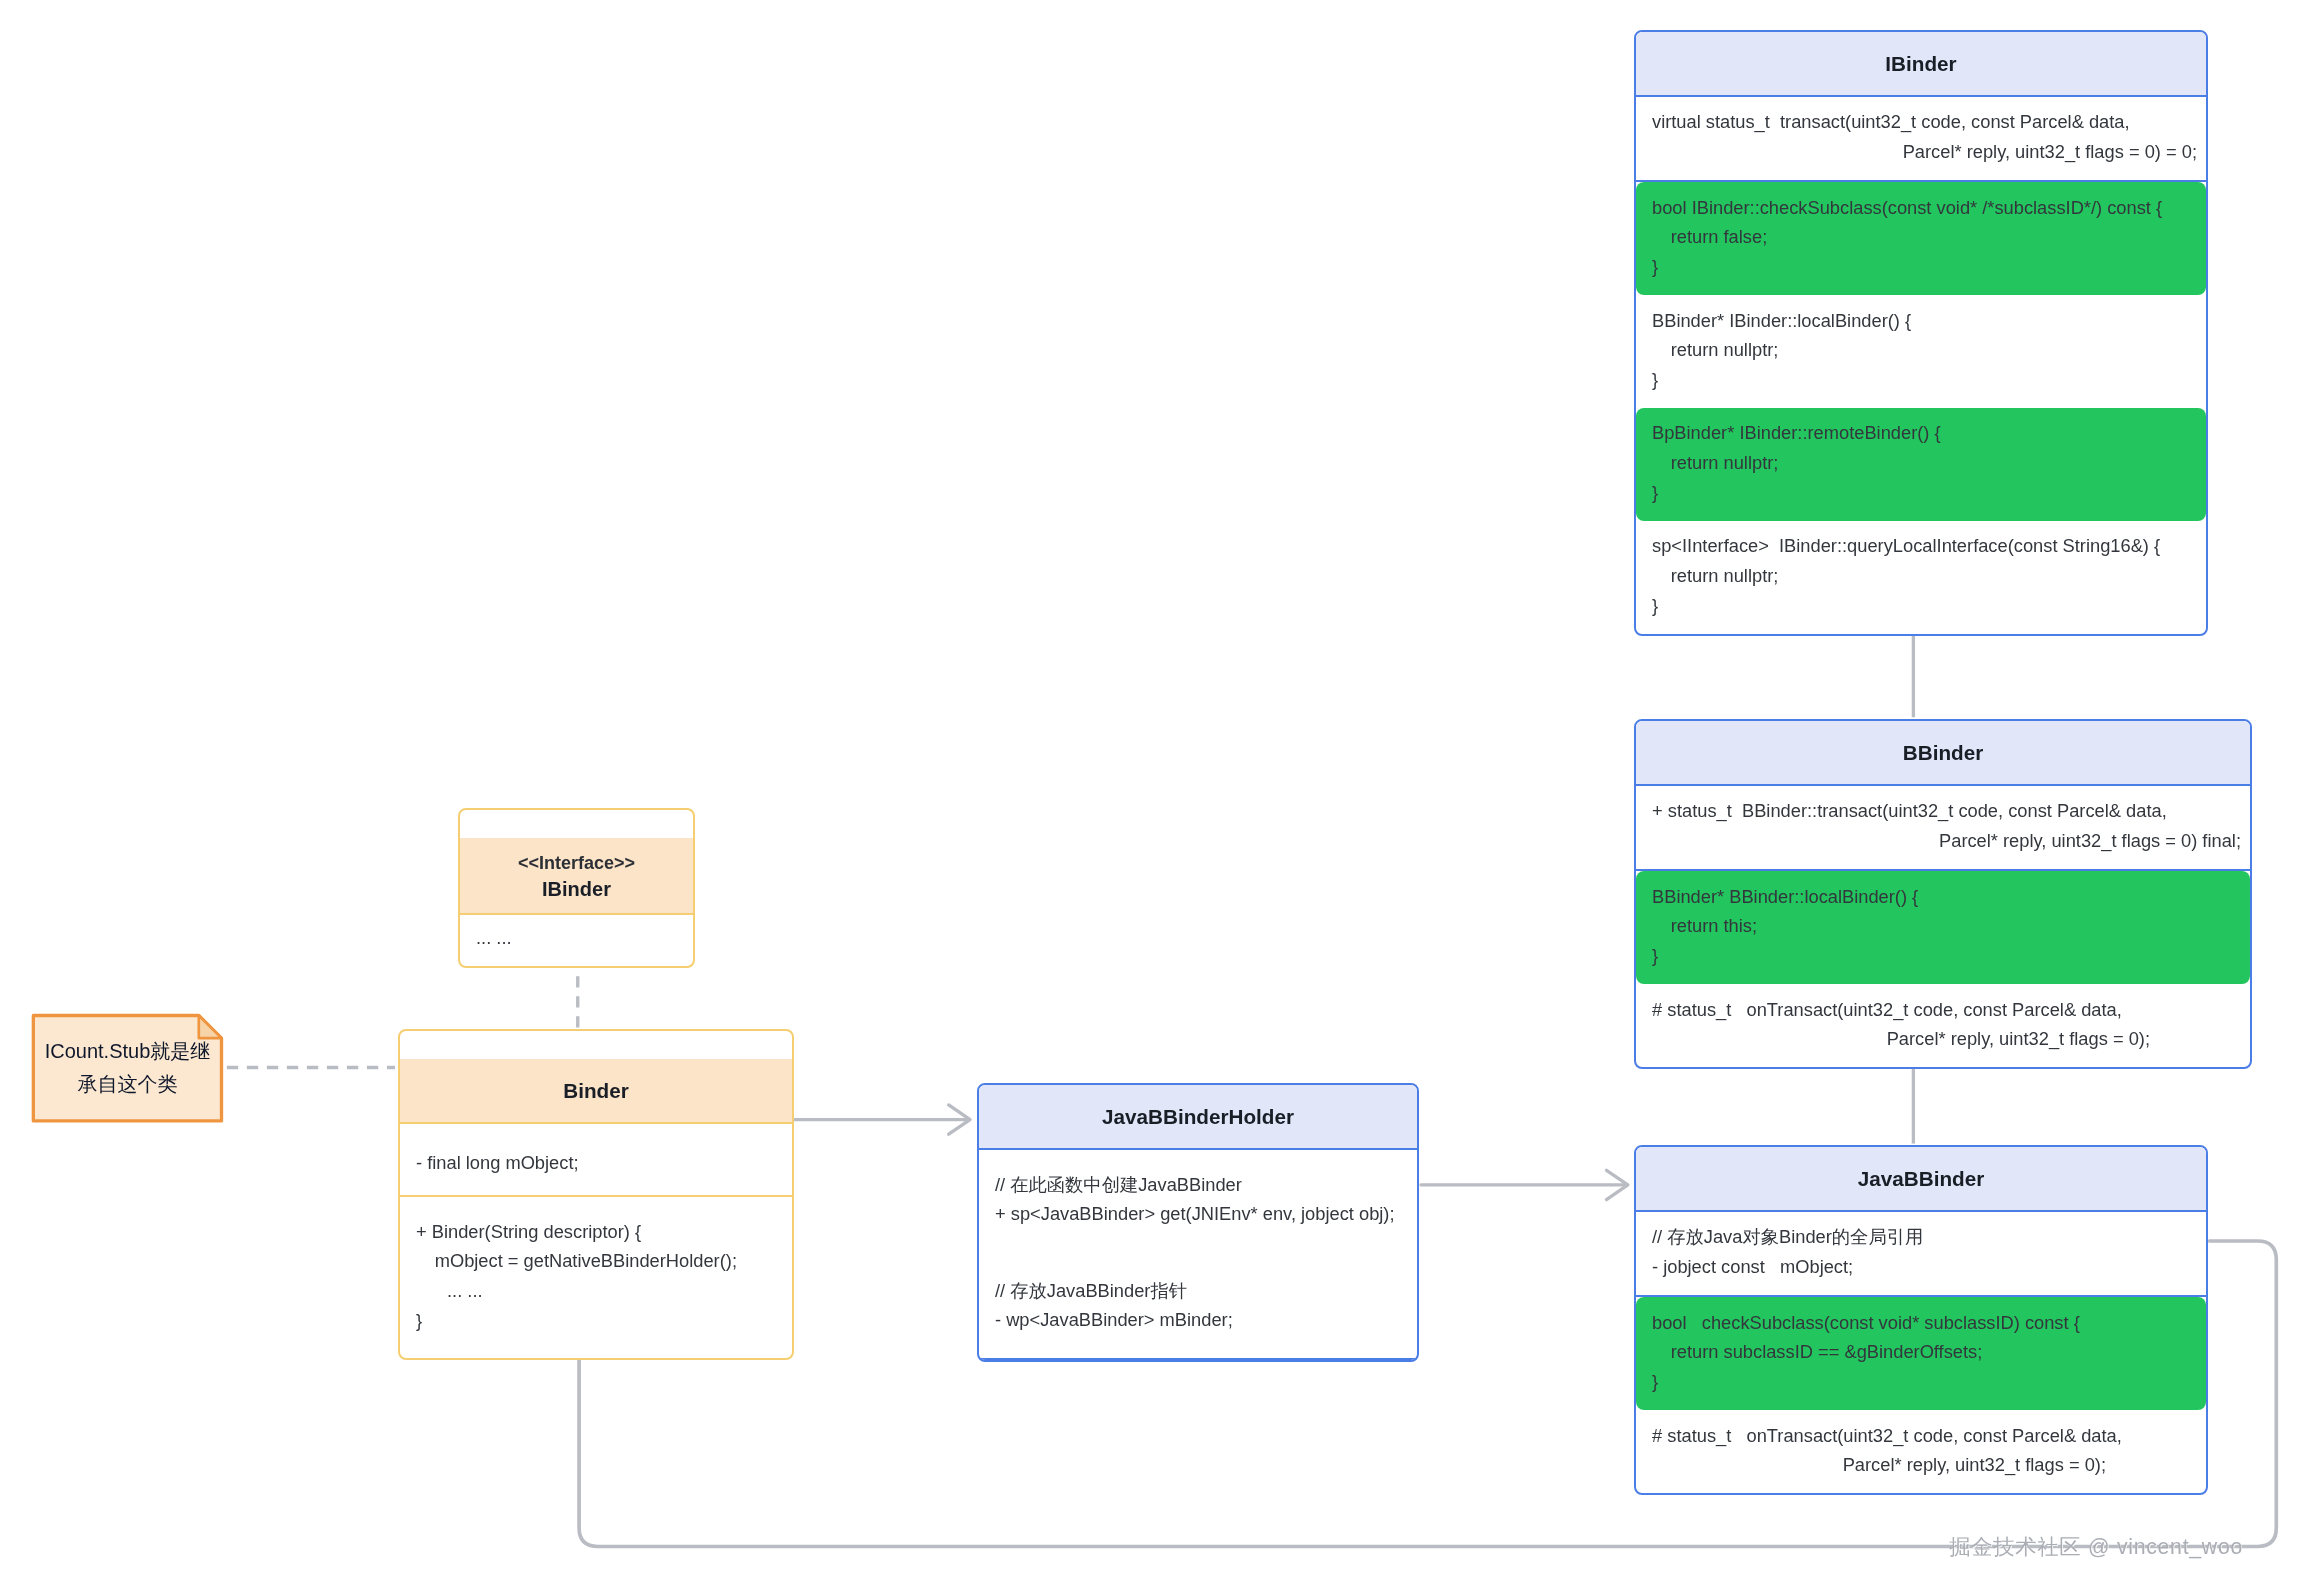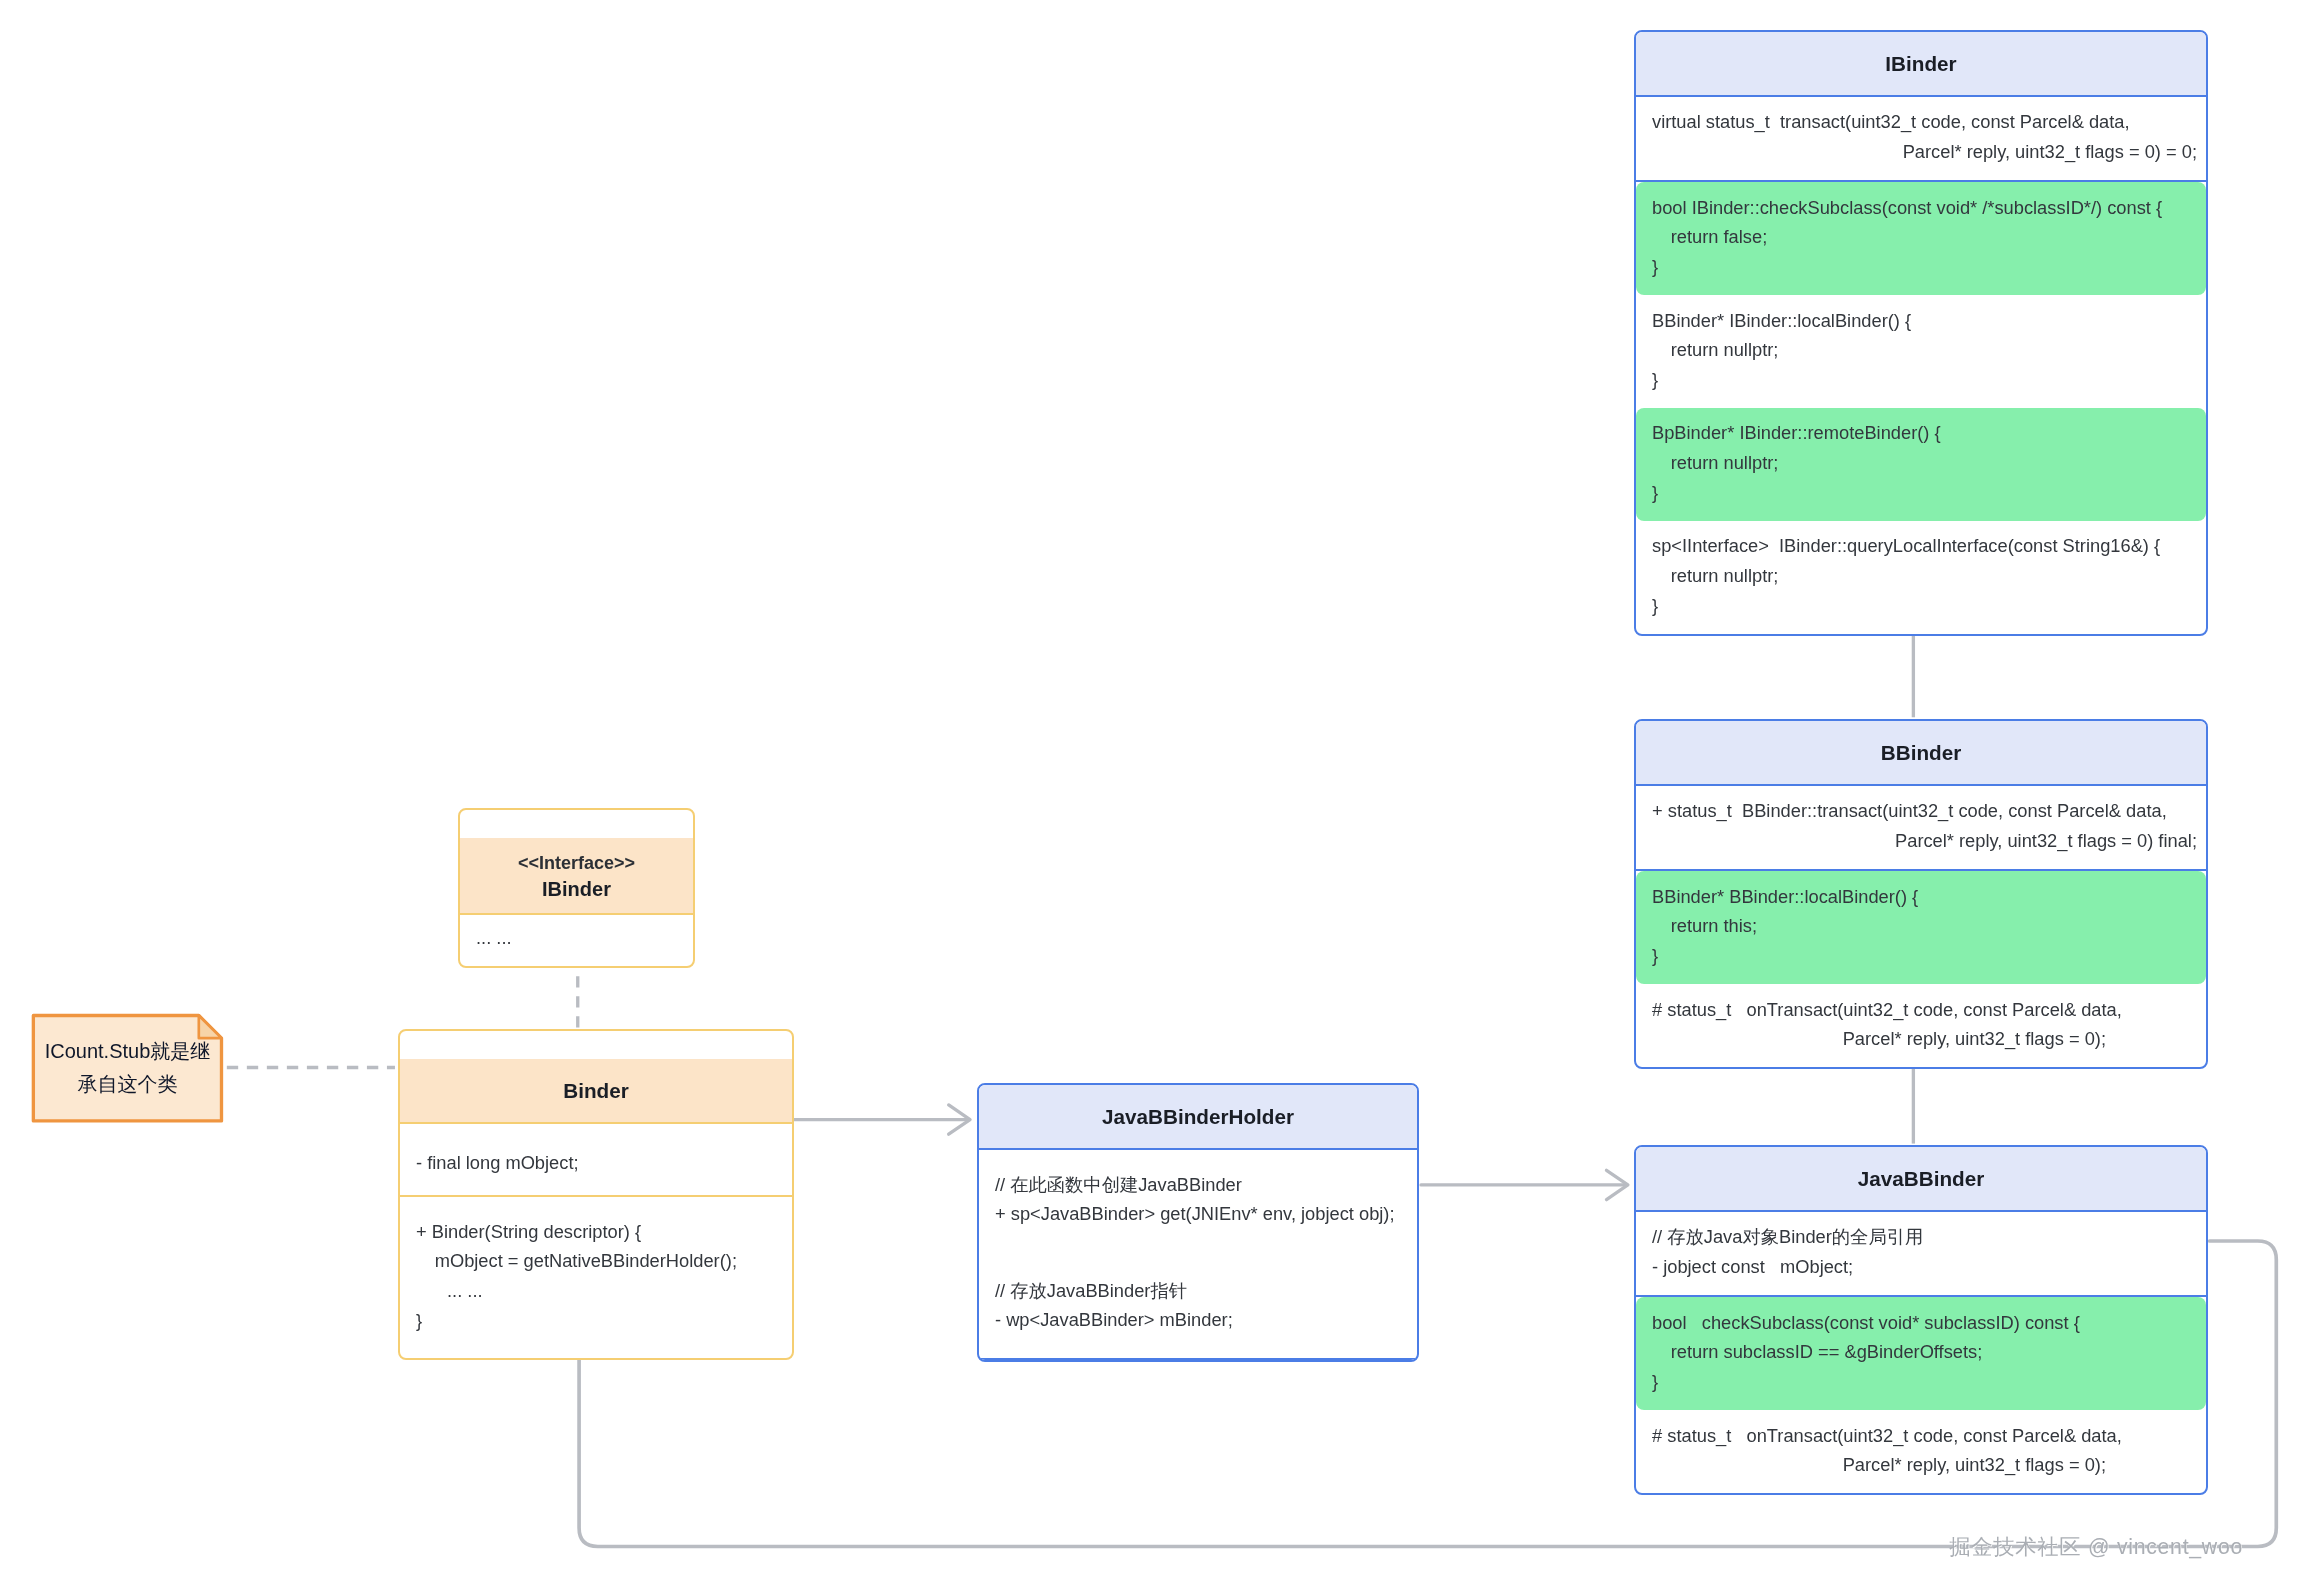--- a/index.html
+++ b/index.html
@@ -23,21 +23,21 @@
   .ubox.blue{border:2.3px solid #4b7de6;background:#ffffff;}
   .ubox.orange{border:2.3px solid #f5ce72;background:#ffffff;}
   .uhead{
     text-align:center;font-weight:bold;font-size:20.7px;color:#1a1e26;
     padding:20px 6.7px 18.7px 6.7px;flex:0 0 auto;
   }
   .blue .uhead{background:#e1e7f9;border-bottom:2.3px solid #4b7de6;}
   .orange .uhead{background:#fce4c8;border-bottom:2.3px solid #f5ce72;margin-top:28px;}
   .sec{padding:10.7px 0 13.3px 16px;flex:0 0 auto;}
   .sec.last{flex:1 1 auto;}
-  .sec.gray{background:#86efac;border-radius:8px;}
+  .sec.gray{background:#22c55e;border-radius:8px;}
   .sec.blue-div{border-bottom:2.3px solid #4b7de6;}
   .sec.orange-div{border-bottom:2.3px solid #f5ce72;}
   .sec.roomy{padding-top:20px;padding-bottom:23px;}
   .ln{font-size:18.3px;line-height:1.62;white-space:pre;color:#33373d;}
   .ln.ind1{padding-left:18.7px;}
   .ln.ind2{padding-left:31px;}
   .ln.cont{text-align:right;padding-right:9px;}
   .ln.cont-short{text-align:right;padding-right:100px;}
   
   .iface-head{padding:13.3px 6.7px 10.7px 6.7px;}
@@ -158,21 +158,21 @@
       <div class="ln ind1">return nullptr;</div>
       <div class="ln">}</div>
     </div>
     <div class="sec last">
       <div class="ln">sp&lt;IInterface&gt;  IBinder::queryLocalInterface(const String16&amp;) {</div>
       <div class="ln ind1">return nullptr;</div>
       <div class="ln">}</div>
     </div>
   </div>
 
-  <div class="ubox blue" style="left:1634px;top:719px;width:574px;min-height:317px">
+  <div class="ubox blue" style="left:1634px;top:719px;width:618px;min-height:317px">
     <div class="uhead">BBinder</div>
     <div class="sec blue-div">
       <div class="ln">+ status_t  BBinder::transact(uint32_t code, const Parcel&amp; data,</div>
       <div class="ln cont">Parcel* reply, uint32_t flags = 0) final;</div>
     </div>
     <div class="sec gray">
       <div class="ln">BBinder* BBinder::localBinder() {</div>
       <div class="ln ind1">return this;</div>
       <div class="ln">}</div>
     </div>

